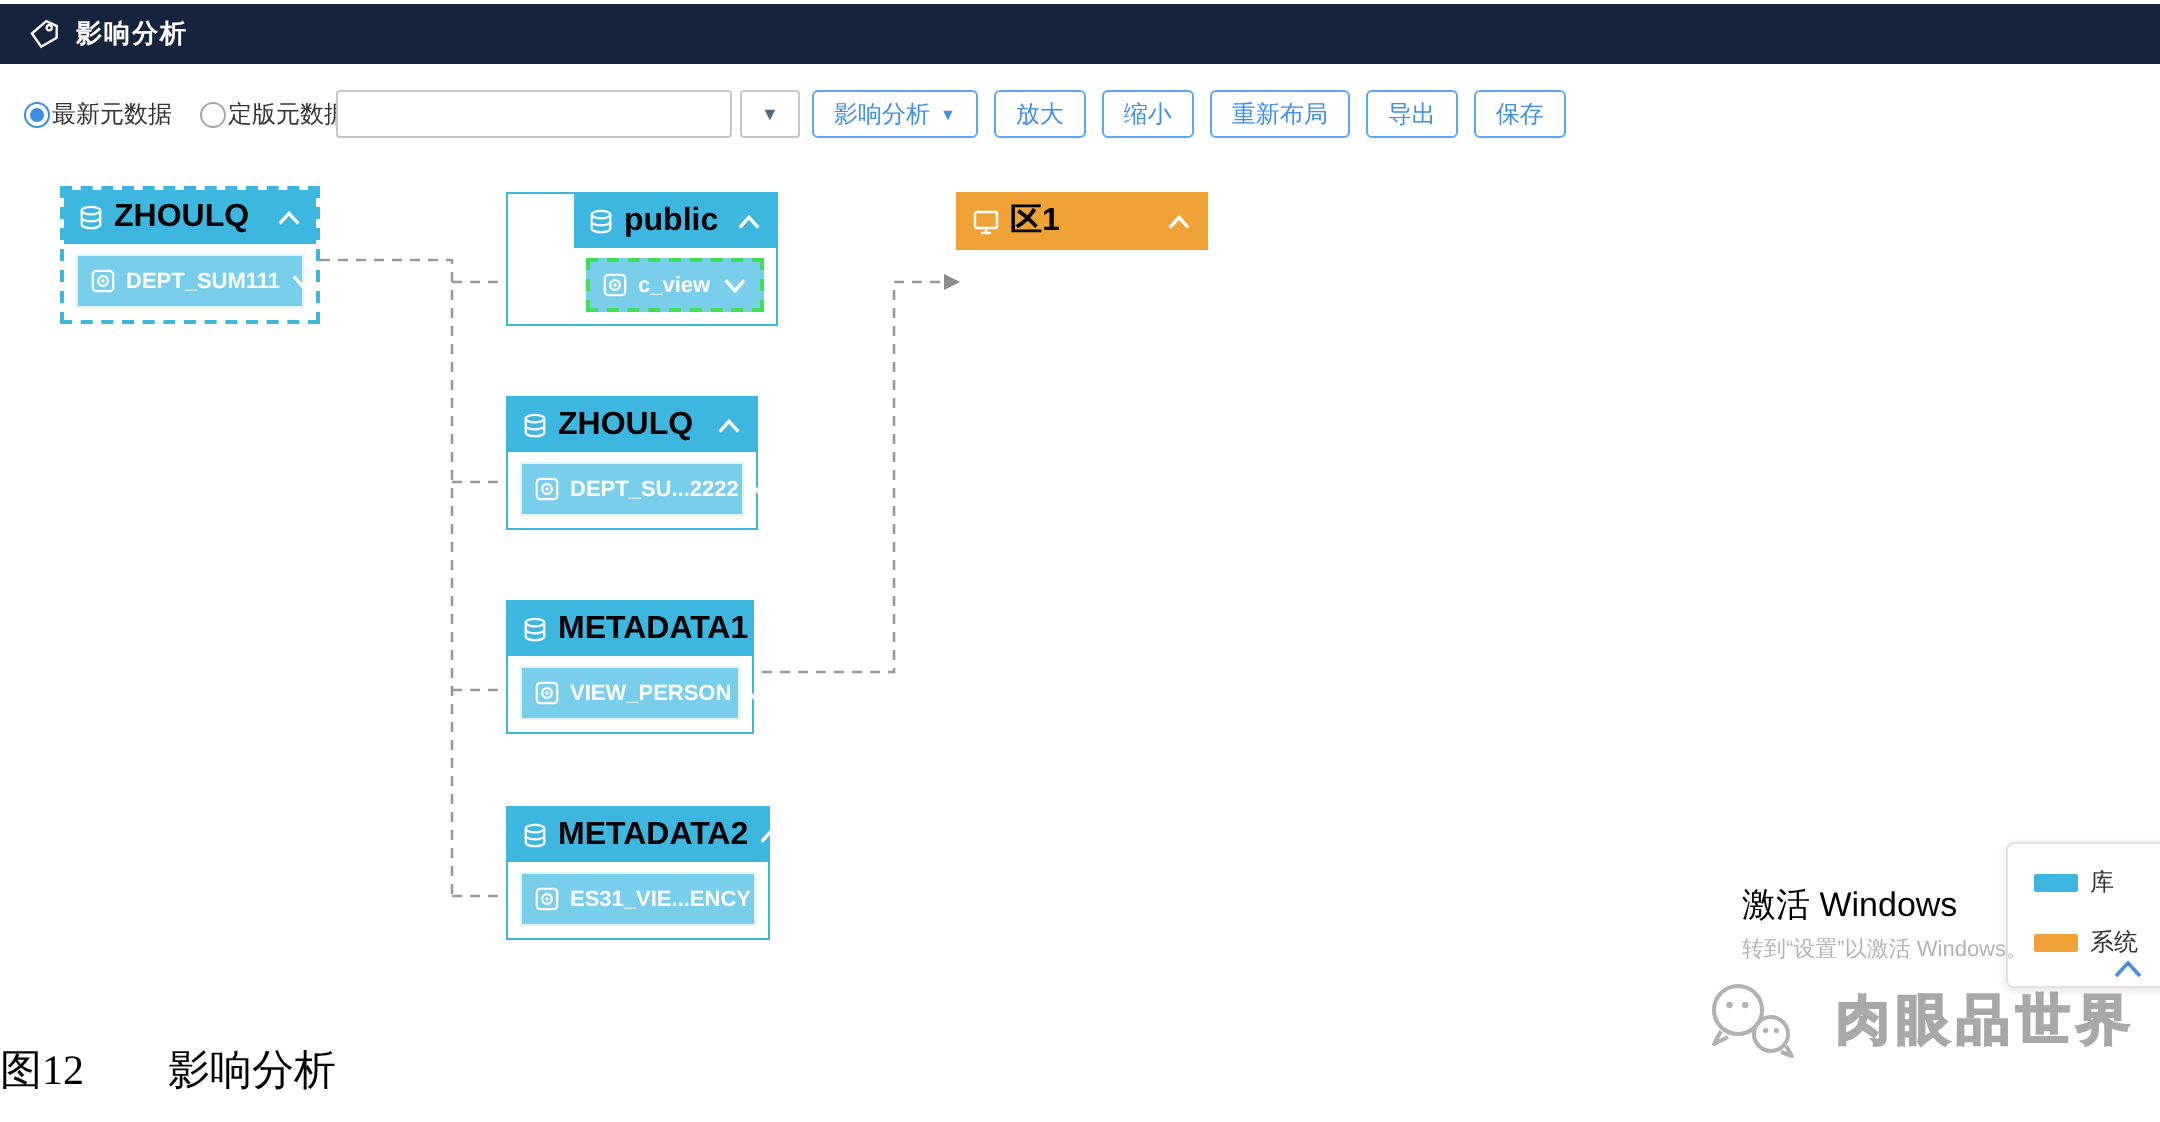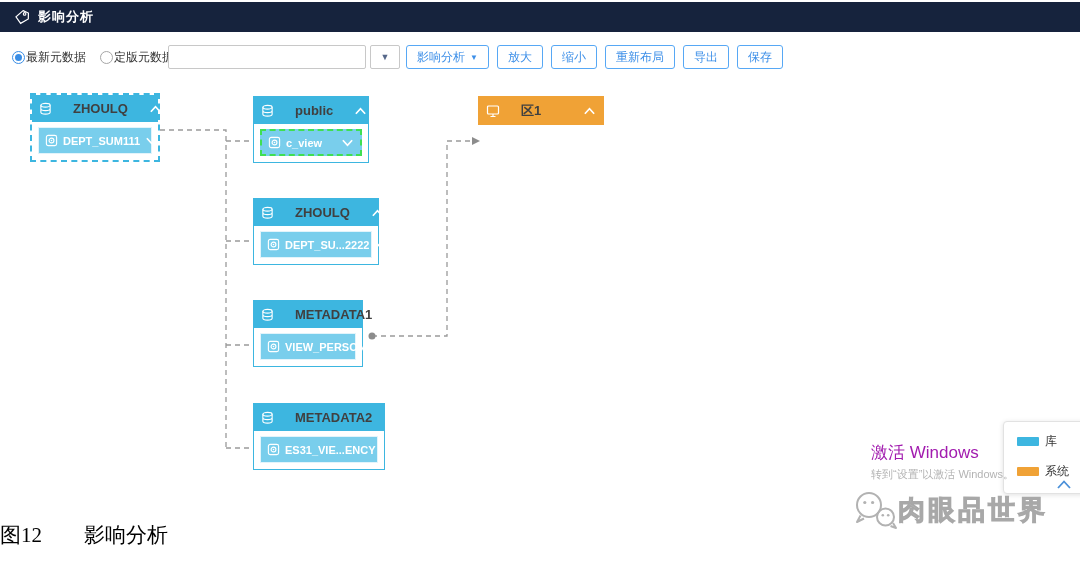--- a/index.html
+++ b/index.html
@@ -32,22 +32,22 @@
   }
   .btn-row{position:absolute;left:406px;top:45px;display:flex;gap:8px;}
   .tool-btn{
     height:24px;box-sizing:border-box;border:1px solid #57a8f5;border-radius:3px;background:#fff;
     color:#3d8fe8;font-size:12px;padding:0 10px;display:flex;align-items:center;gap:5px;cursor:pointer;white-space:nowrap;
   }
   .tool-btn .caret{font-size:8px;}
   .edges-svg{position:absolute;left:0;top:0;pointer-events:none;}
   .node{position:absolute;box-sizing:border-box;background:#fff;border:1px solid #3db6e0;cursor:move;}
   .node.selected{border:2px dashed #3db6e0;}
-  .node-header{height:27px;background:#3db6e0;color:#404040;display:flex;align-items:center;gap:21px;
-    padding:0 7px;font-size:13px;font-weight:bold;}
+  .node-header{height:27px;background:#3db6e0;color:#000000;display:flex;align-items:center;gap:5px;
+    padding:0 7px;font-size:16px;font-weight:bold;}
   .node-header .hchev{margin-left:auto;display:flex;cursor:pointer;}
   .node-body{padding:5px 6px 6px 6px;}
   .node-item{position:relative;height:27px;box-sizing:border-box;display:flex;align-items:center;gap:5px;
     padding:0 6px;background:#79ceec;border:1px solid #e2f4fb;color:#fff;font-size:11px;font-weight:bold;cursor:pointer;}
   .node-item .ichev{margin-left:auto;display:flex;}
   .node-item.green-outline{border:2px dashed #3fdf52;}
   .node.orange{border-color:#f0a236;}
   .node.orange .node-header{background:#f0a236;}
   .node.orange .node-item{background:#f5bf7a;border:1px solid #f0a236;}
   
@@ -56,23 +56,23 @@
     background:#fff;border:1px solid #e2e2e2;border-radius:4px;box-shadow:0 1px 5px rgba(0,0,0,.12);
     padding:11px 0 0 13px;
   }
   .legend-row{display:flex;align-items:center;gap:6px;margin-bottom:13px;font-size:12px;color:#333;}
   .swatch{width:22px;height:9px;border-radius:1px;}
   .swatch-db{background:#3db6e0;}
   .swatch-sys{background:#f0a236;}
   .legend-collapse{position:absolute;right:16px;bottom:3px;cursor:pointer;display:flex;}
   
   .watermark{position:absolute;left:871px;top:441px;pointer-events:none;}
-  .watermark .wm1{font-size:17px;color:#a21caf;}
+  .watermark .wm1{font-size:17px;color:#000000;}
   .watermark .wm2{font-size:11px;color:#b3b3b3;margin-top:3px;}
-  .branding{position:absolute;left:852px;top:489px;display:flex;align-items:center;gap:0;}
+  .branding{position:absolute;left:852px;top:489px;display:flex;align-items:center;gap:20px;}
   .branding .bname{font-size:27px;color:#c3c3c3;-webkit-text-stroke:1px #a8a8a8;letter-spacing:3px;font-weight:bold;}
   .caption{position:absolute;left:0;top:521px;width:100%;text-align:left;
     font-family:"Liberation Serif","DejaVu Serif",serif;font-size:21px;color:#000;}
   .caption .cap-gap{display:inline-block;width:42px;}
 </style>
 </head>
 <body>
 
 <div class="titlebar">
   <span style="display:flex;">
@@ -157,21 +157,21 @@
       <span>DEPT_SUM111</span>
       <span class="ichev">
         <svg width="13" height="10" viewBox="0 0 14 10">
             <polyline points="2,2 7,7.5 12,2" fill="none" stroke="#fff" stroke-width="1.8"></polyline>
           </svg>
       </span>
     </div>
   </div>
 </div>
 
-<div class="node" style="left:253px;top:96px;width:116px;">
+<div class="node" style="left:253px;top:96px;width:136px;padding-left:33px;">
   <div class="node-header">
     <span style="display:flex;">
       <svg width="13" height="14" viewBox="0 0 14 14">
           <ellipse cx="7" cy="3" rx="5" ry="2" fill="none" stroke="#fff" stroke-width="1.2"></ellipse>
           <path d="M2 3 v7.5 a5 2 0 0 0 10 0 V3 M2 6.8 a5 2 0 0 0 10 0" fill="none" stroke="#fff" stroke-width="1.2"></path>
         </svg>
     </span>
     <span>public</span>
     <span class="hchev">
       <svg width="13" height="10" viewBox="0 0 14 10">
@@ -225,21 +225,21 @@
       <span>DEPT_SU...2222</span>
       <span class="ichev">
         <svg width="13" height="10" viewBox="0 0 14 10">
             <polyline points="2,2 7,7.5 12,2" fill="none" stroke="#fff" stroke-width="1.8"></polyline>
           </svg>
       </span>
     </div>
   </div>
 </div>
 
-<div class="node" style="left:253px;top:300px;width:110px;">
+<div class="node" style="left:253px;top:300px;width:124px;">
   <div class="node-header">
     <span style="display:flex;">
       <svg width="13" height="14" viewBox="0 0 14 14">
           <ellipse cx="7" cy="3" rx="5" ry="2" fill="none" stroke="#fff" stroke-width="1.2"></ellipse>
           <path d="M2 3 v7.5 a5 2 0 0 0 10 0 V3 M2 6.8 a5 2 0 0 0 10 0" fill="none" stroke="#fff" stroke-width="1.2"></path>
         </svg>
     </span>
     <span>METADATA1</span>
     <span class="hchev">
       <svg width="13" height="10" viewBox="0 0 14 10">

